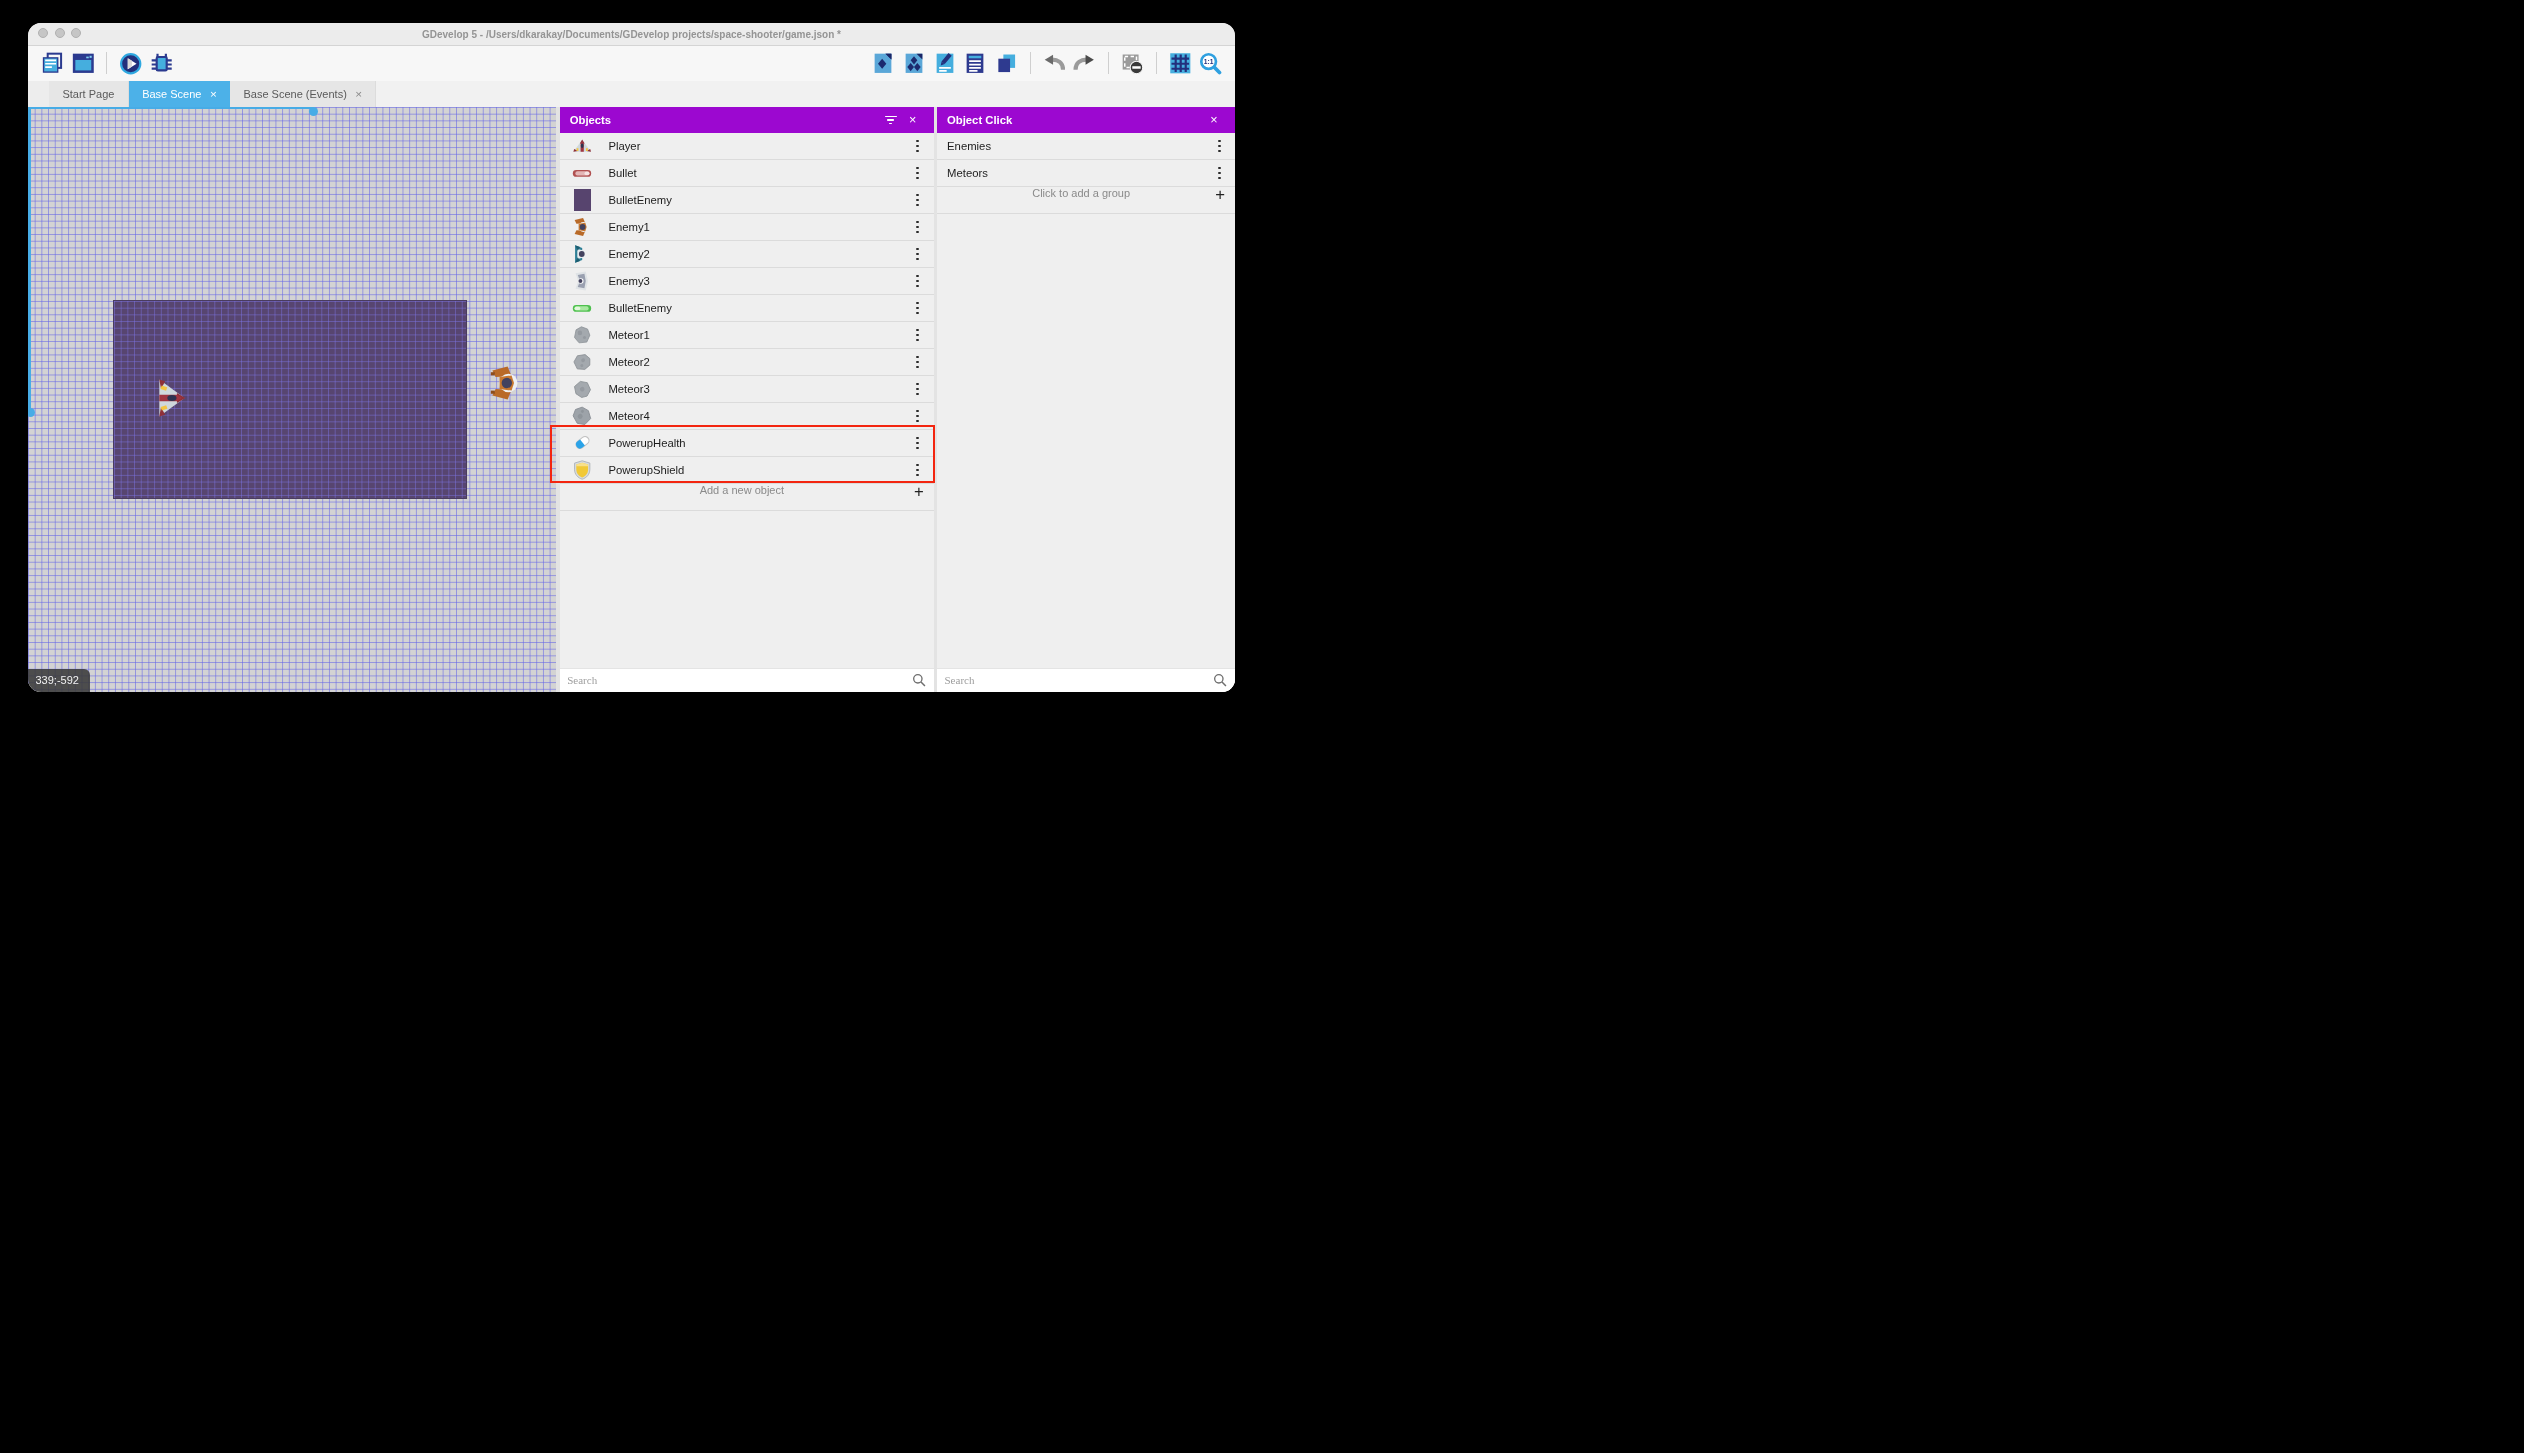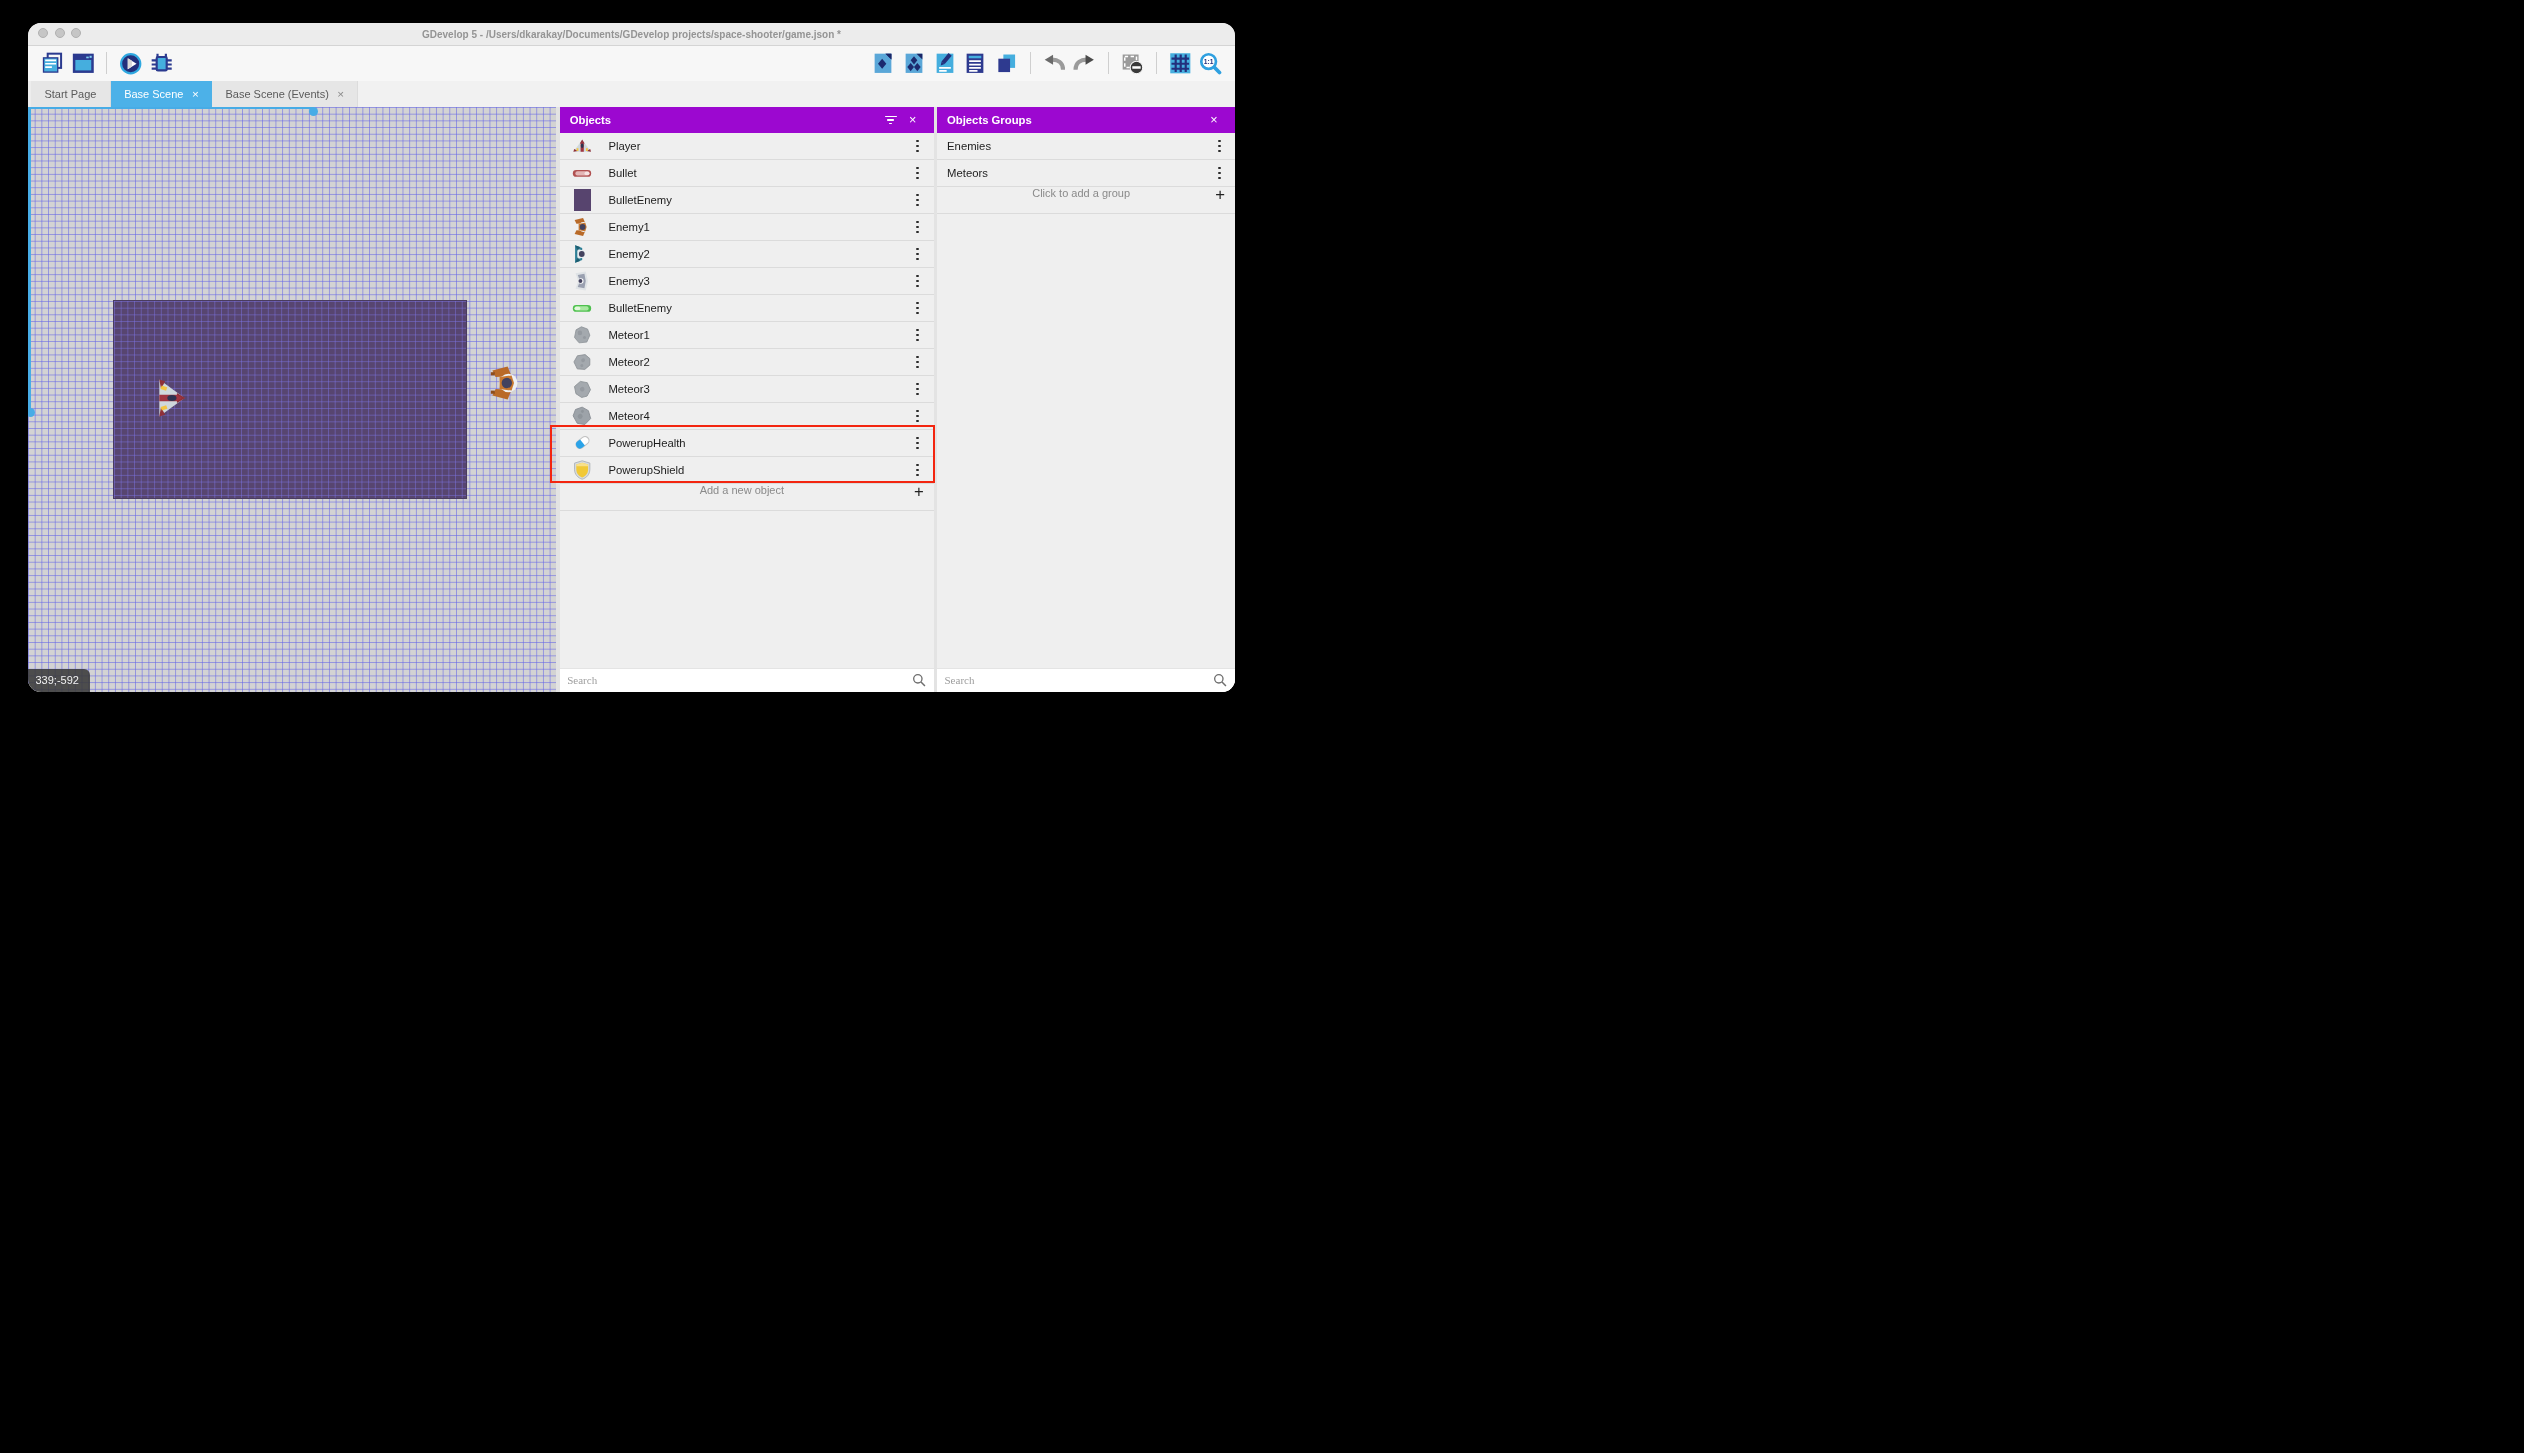--- a/index.html
+++ b/index.html
@@ -19,21 +19,21 @@
   .win-title { position:absolute; left:0; right:0; top:0; height:23.4px; line-height:23.4px; text-align:center;
     font-size:10px; font-weight:bold; color:#949494; white-space:nowrap; }
   
   .toolbar { height:35px; background:#f7f7f7; display:flex; align-items:center; padding:0 11.7px; flex:0 0 auto; }
   .tb-group { display:flex; align-items:center; gap:5.9px; }
   .tb-btn { width:25px; height:25px; display:flex; align-items:center; justify-content:center; }
   .tb-btn svg { display:block; }
   .tb-sep { width:0.8px; height:22px; background:#cfcfcf; margin:0 5px; }
   .tb-spacer { flex:1; }
   
-  .tabbar { height:26px; background:#ededed; display:flex; align-items:stretch; padding-left:3px; flex:0 0 auto; }
+  .tabbar { height:26px; background:#ededed; display:flex; align-items:stretch; padding-left:21px; flex:0 0 auto; }
   .tab { display:flex; align-items:center; gap:8.4px; padding:0 13.4px; font-size:11px; color:#5a5a5a; background:#e6e6e6; border-right:0.8px solid #dcdcdc; }
   .tab.active { background:#4cb1e8; color:#fff; border-right:none; }
   .tab .x { font-size:11.7px; line-height:1; color:#8a8a8a; }
   .tab.active .x { color:#fff; }
   .tabbar-rest { flex:1; background:#f1f1f1; }
   
   .content { position:relative; flex:1; display:flex; min-height:0; }
   .vdiv { width:3.3px; background:#e3e3e3; flex:0 0 auto; }
   
   .scene { position:relative; flex:1; min-width:0; overflow:hidden;
@@ -526,21 +526,21 @@
           <circle cx="7" cy="7" r="5" fill="none" stroke="#6e6e6e" stroke-width="1.6"></circle>
           <line x1="10.8" y1="10.8" x2="15.5" y2="15.5" stroke="#6e6e6e" stroke-width="1.8"></line>
         </svg>
       </div>
     </div>
 
     <div class="vdiv"></div>
 
     <div class="panel groups">
       <div class="panel-header">
-        <span class="panel-title">Objects Groups</span>
+        <span class="panel-title">Object Click</span>
         <span class="ph-icon">×</span>
       </div>
 
       <div class="row">
         <span class="group-label">Enemies</span>
         <span class="kebab">
               <i></i>
               <i></i>
               <i></i>
             </span>

